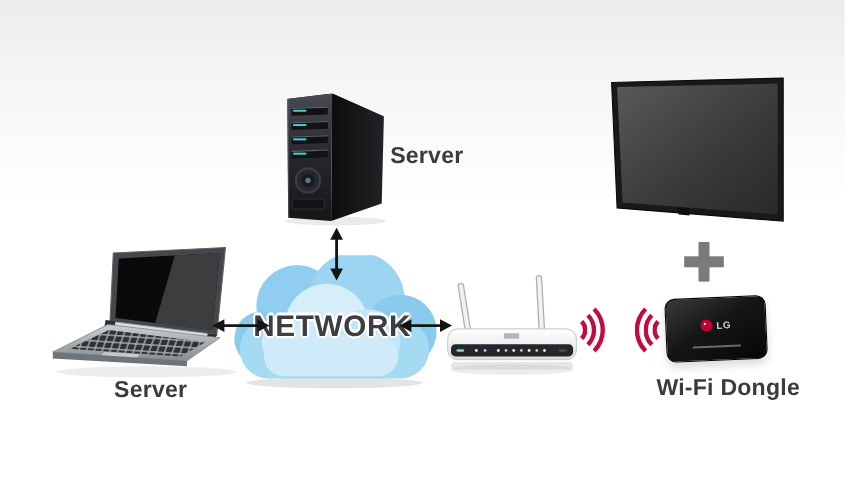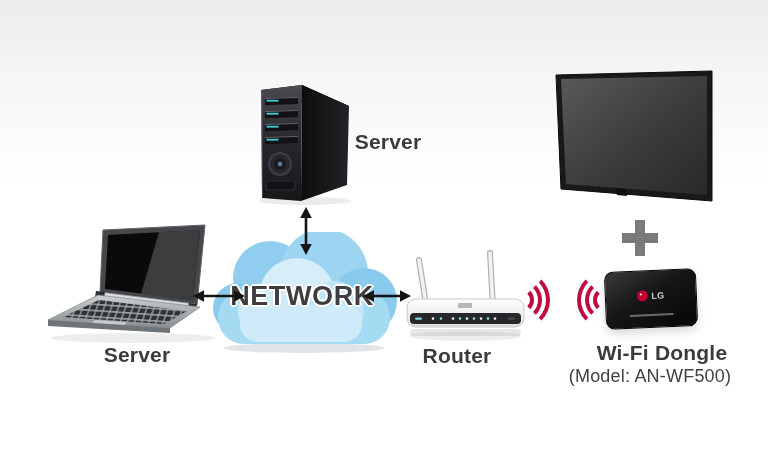--- a/index.html
+++ b/index.html
@@ -177,21 +177,20 @@
       <circle cx="53" cy="70.6" r="1.3" fill="#e9e9e9"></circle>
       <circle cx="60" cy="70.6" r="1.3" fill="#7fd9da"></circle>
       <circle cx="67" cy="70.6" r="1.3" fill="#e9e9e9"></circle>
       <circle cx="74" cy="70.6" r="1.3" fill="#7fd9da"></circle>
       <circle cx="81" cy="70.6" r="1.3" fill="#e9e9e9"></circle>
       <circle cx="88" cy="70.6" r="1.3" fill="#7fd9da"></circle>
       <circle cx="95" cy="70.6" r="1.3" fill="#e9e9e9"></circle>
       <rect x="108" y="69.4" width="7" height="2.4" rx="1.2" fill="#4a4a50"></rect>
     </g>
   </svg>
-  <div class="label" style="left:407px;top:344px;width:100px;">Router</div>
 
   <div>
     <span class="wifi-arc to-right" style="left:508px;top:287px;width:18px;height:18px;"></span>
     <span class="wifi-arc to-right" style="left:500px;top:279px;width:34px;height:34px;"></span>
     <span class="wifi-arc to-right" style="left:492px;top:271px;width:50px;height:50px;"></span>
   </div>
 
   <div>
     <span class="wifi-arc to-left" style="left:593px;top:287px;width:18px;height:18px;"></span>
     <span class="wifi-arc to-left" style="left:585px;top:279px;width:34px;height:34px;"></span>
@@ -217,15 +216,14 @@
   </div>
 
   <div class="dongle">
     <div class="logo-row">
       <span class="lg-circle"></span>
       <span class="lg-text">LG</span>
     </div>
     <div class="fineprint"></div>
   </div>
   <div class="label" style="left:580px;top:341px;width:164px;">Wi-Fi Dongle</div>
-  <div class="label model" style="left:558px;top:367px;width:184px;">(Model: AN-WF500)</div>
 
 </div>
 
 </body></html>

